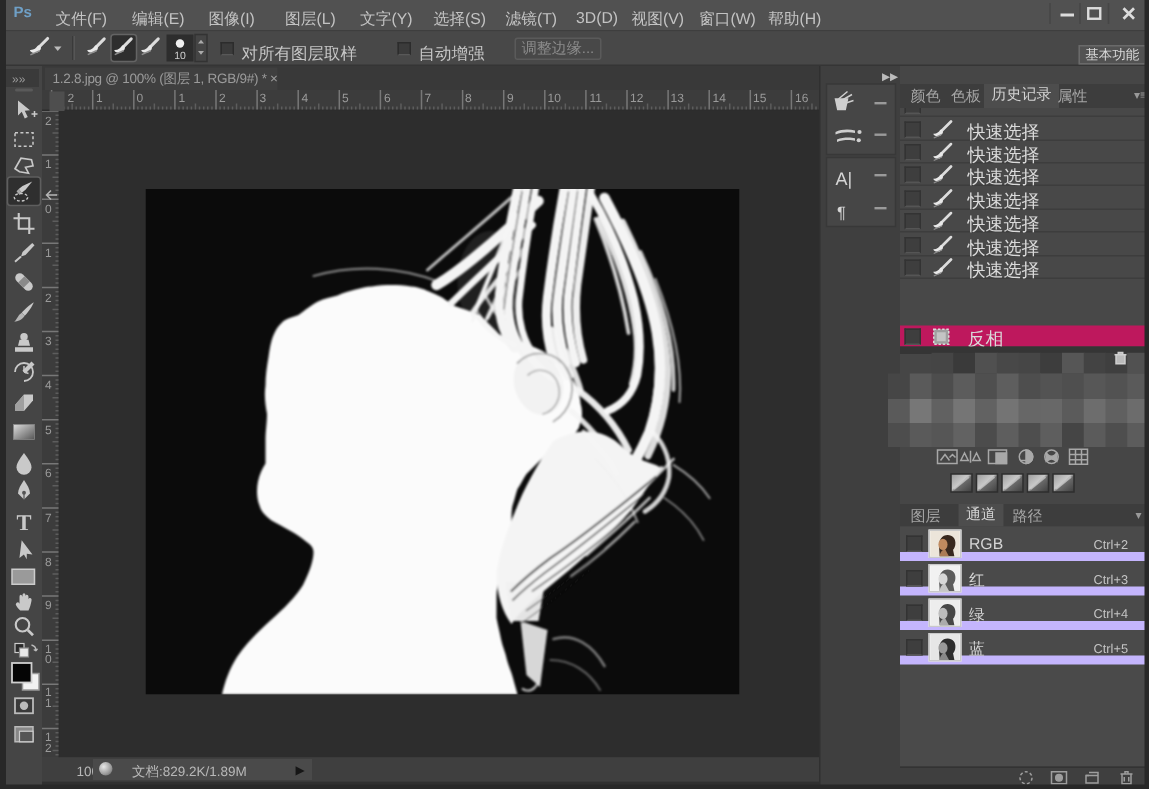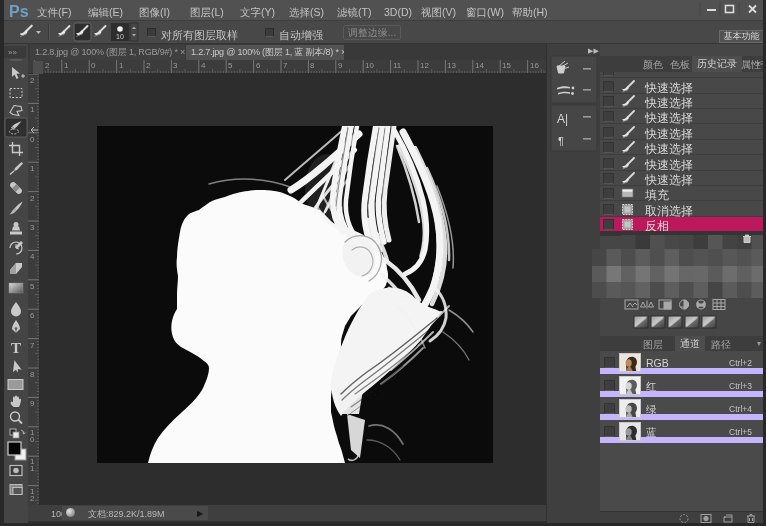--- a/index.html
+++ b/index.html
@@ -2,21 +2,21 @@
 <html><head>
 <meta charset="utf-8">
 <style>
 html,body{margin:0;padding:0;background:#2a2a2a;}
 #app{position:relative;width:766px;height:526px;overflow:hidden;
   font-family:"Liberation Sans",sans-serif;background:#474747;}
 .abs{position:absolute;}
 .txt{position:absolute;white-space:nowrap;}
 
 #menubar{left:0;top:0;width:766px;height:21px;background:#515151;border-bottom:1px solid #3e3e3e;box-sizing:border-box;}
-#pslogo{left:9px;top:3px;font-size:16px;font-weight:bold;color:#6fa0c7;letter-spacing:0px;}
+#pslogo{left:9px;top:3px;font-size:10px;font-weight:bold;color:#6fa0c7;letter-spacing:0px;}
 .menu{top:6px;font-size:10.5px;color:#c3c3c3;}
 
 #optbar{left:0;top:21px;width:766px;height:23px;background:#484848;border-bottom:1px solid #353535;box-sizing:border-box;}
 .chk{top:7px;width:9px;height:9px;background:#3b3b3b;border:1px solid #2c2c2c;border-bottom-color:#585858;box-sizing:border-box;}
 .optlabel{top:7px;font-size:11px;color:#c6c6c6;}
 
 #winleft{left:0;top:0;width:4px;height:526px;background:#282828;}
 #toolbar{left:4px;top:44px;width:24px;height:482px;background:#454545;}
 
 #tabstrip{left:28px;top:44px;width:519px;height:16px;background:#393939;}
@@ -25,21 +25,21 @@
 #ruler-v{left:28px;top:74px;width:12px;height:431px;background:#3c3c3c;border-right:1px solid #2c2c2c;box-sizing:border-box;}
 #canvas{left:40px;top:74px;width:506px;height:431px;background:#2d2d2d;}
 #statusbar{left:28px;top:505px;width:519px;height:16px;background:#3f3f3f;}
 #statusbar2{left:28px;top:521px;width:519px;height:5px;background:#303030;}
 
 #dock{left:547px;top:44px;width:53px;height:482px;background:#3f3f3f;}
 
 #rpanel{left:600px;top:44px;width:166px;height:482px;background:#464646;}
 #winright{left:763px;top:0;width:3px;height:526px;background:#282828;}
 #winbottom{left:0;top:523px;width:766px;height:3px;background:#282828;}
-.ptab{position:absolute;font-size:10px;height:14px;line-height:14px;padding:0 5px;color:#a5a5a5;margin-left:36px;}
+.ptab{position:absolute;font-size:10px;height:14px;line-height:14px;padding:0 5px;color:#a5a5a5;}
 .hrow{position:absolute;left:0;width:166px;height:15px;border-bottom:1px solid #3d3d3d;box-sizing:border-box;}
 .hbox{position:absolute;left:3px;top:2px;width:11px;height:11px;background:#3e3e3e;border:1px solid #333;border-bottom-color:#555;box-sizing:border-box;}
 .htext{position:absolute;left:45px;top:1px;font-size:12px;color:#dadada;}
 .crow{position:absolute;left:0;width:166px;height:23px;border-bottom:6px solid #c4b5fd;box-sizing:border-box;}
 .cbox{position:absolute;left:4px;top:6px;width:11px;height:11px;background:#3e3e3e;border:1px solid #333;border-bottom-color:#555;box-sizing:border-box;}
 .cthumb{position:absolute;left:19px;top:2px;width:22px;height:19px;border:1px solid #c9c9c9;box-sizing:border-box;background:#fff;}
 .ctext{position:absolute;left:46px;top:6px;font-size:10.5px;color:#d5d5d5;}
 .ckey{position:absolute;right:14px;top:7px;font-size:8.5px;color:#c4c4c4;}
 .hicon{position:absolute;left:21px;top:1px;}
 .ceye{position:absolute;left:4px;top:8px;width:10px;height:6px;border:1px solid #cfcfcf;border-radius:50%;box-sizing:border-box;}
@@ -198,21 +198,20 @@
         <circle cx="0" cy="0" r="2.8" fill="#bbb"></circle>
       </g>
       <g transform="translate(12,445.5)">
         <rect x="-6" y="-5" width="12" height="10" fill="#888" stroke="#bbb" stroke-width="1"></rect>
         <rect x="-3" y="-2" width="9" height="7" fill="#555" stroke="#ccc" stroke-width="0.8"></rect>
       </g>
     </svg>
 
   <div class="abs" id="tabstrip"></div>
   <div class="dtab" style="left:30px;width:155px;background:#3f3f3f;color:#9b9b9b;">1.2.8.jpg @ 100% (图层 1, RGB/9#) * ×</div>
-  <div class="dtab" style="left:186px;width:158px;background:#525252;color:#cacaca;">1.2.7.jpg @ 100% (图层 1, 蓝 副本/8) * ×</div>
 
   <div class="abs" id="ruler-h"></div>
   <svg class="abs" style="left:28px;top:60px;" width="518" height="14" xmlns="http://www.w3.org/2000/svg">
       <path d="M6.4 0v13 M33.8 0v13 M61.2 0v13 M88.6 0v13 M116.0 0v13 M143.4 0v13 M170.8 0v13 M198.2 0v13 M225.6 0v13 M253.0 0v13 M280.4 0v13 M307.8 0v13 M335.2 0v13 M362.6 0v13 M390.0 0v13 M417.4 0v13 M444.8 0v13 M472.2 0v13 M499.6 0v13" stroke="#777" stroke-width="1"></path>
       <path d="M9.1 11v2 M11.9 11v2 M14.6 11v2 M17.4 11v2 M20.1 9v4 M22.8 11v2 M25.6 11v2 M28.3 11v2 M31.1 11v2 M36.5 11v2 M39.3 11v2 M42.0 11v2 M44.8 11v2 M47.5 9v4 M50.2 11v2 M53.0 11v2 M55.7 11v2 M58.5 11v2 M63.9 11v2 M66.7 11v2 M69.4 11v2 M72.2 11v2 M74.9 9v4 M77.6 11v2 M80.4 11v2 M83.1 11v2 M85.9 11v2 M91.3 11v2 M94.1 11v2 M96.8 11v2 M99.6 11v2 M102.3 9v4 M105.0 11v2 M107.8 11v2 M110.5 11v2 M113.3 11v2 M118.7 11v2 M121.5 11v2 M124.2 11v2 M127.0 11v2 M129.7 9v4 M132.4 11v2 M135.2 11v2 M137.9 11v2 M140.7 11v2 M146.1 11v2 M148.9 11v2 M151.6 11v2 M154.4 11v2 M157.1 9v4 M159.8 11v2 M162.6 11v2 M165.3 11v2 M168.1 11v2 M173.5 11v2 M176.3 11v2 M179.0 11v2 M181.8 11v2 M184.5 9v4 M187.2 11v2 M190.0 11v2 M192.7 11v2 M195.5 11v2 M200.9 11v2 M203.7 11v2 M206.4 11v2 M209.2 11v2 M211.9 9v4 M214.6 11v2 M217.4 11v2 M220.1 11v2 M222.9 11v2 M228.3 11v2 M231.1 11v2 M233.8 11v2 M236.6 11v2 M239.3 9v4 M242.0 11v2 M244.8 11v2 M247.5 11v2 M250.3 11v2 M255.7 11v2 M258.5 11v2 M261.2 11v2 M264.0 11v2 M266.7 9v4 M269.4 11v2 M272.2 11v2 M274.9 11v2 M277.7 11v2 M283.1 11v2 M285.9 11v2 M288.6 11v2 M291.4 11v2 M294.1 9v4 M296.8 11v2 M299.6 11v2 M302.3 11v2 M305.1 11v2 M310.5 11v2 M313.3 11v2 M316.0 11v2 M318.8 11v2 M321.5 9v4 M324.2 11v2 M327.0 11v2 M329.7 11v2 M332.5 11v2 M337.9 11v2 M340.7 11v2 M343.4 11v2 M346.2 11v2 M348.9 9v4 M351.6 11v2 M354.4 11v2 M357.1 11v2 M359.9 11v2 M365.3 11v2 M368.1 11v2 M370.8 11v2 M373.6 11v2 M376.3 9v4 M379.0 11v2 M381.8 11v2 M384.5 11v2 M387.3 11v2 M392.7 11v2 M395.5 11v2 M398.2 11v2 M401.0 11v2 M403.7 9v4 M406.4 11v2 M409.2 11v2 M411.9 11v2 M414.7 11v2 M420.1 11v2 M422.9 11v2 M425.6 11v2 M428.4 11v2 M431.1 9v4 M433.8 11v2 M436.6 11v2 M439.3 11v2 M442.1 11v2 M447.5 11v2 M450.3 11v2 M453.0 11v2 M455.8 11v2 M458.5 9v4 M461.2 11v2 M464.0 11v2 M466.7 11v2 M469.5 11v2 M474.9 11v2 M477.7 11v2 M480.4 11v2 M483.2 11v2 M485.9 9v4 M488.6 11v2 M491.4 11v2 M494.1 11v2 M496.9 11v2 M502.3 11v2 M505.1 11v2 M507.8 11v2 M510.6 11v2 M513.3 9v4 M516.0 11v2" stroke="#5d5d5d" stroke-width="1"></path>
       <g fill="#9a9a9a" font-family="Liberation Sans" font-size="8">
         <text x="17" y="8">2</text>
         <text x="36" y="8">1</text>
         <text x="63" y="8">0</text>
         <text x="91" y="8">1</text>
@@ -437,38 +436,20 @@
       </div>
     <div class="hrow" style="top:99px;">
         <div class="hbox"></div>
         <svg class="hicon" width="15" height="13" viewBox="0 0 15 13" xmlns="http://www.w3.org/2000/svg">
           <path d="M13,1 L7,7" stroke="#dcdcdc" stroke-width="1.8" stroke-linecap="round"></path>
           <path d="M7.2,6.8 C8.5,8.2 6.8,10.4 4.8,10.8 C3,11.2 1.4,10.4 1.2,9.2 C3.4,9.4 5,8 5.6,6.9 C6.1,6.2 6.8,6.3 7.2,6.8 Z" fill="#e9e9e9"></path>
           <path d="M1.5,12 L7,9.5" stroke="#8f8f8f" stroke-width="0.9"></path>
         </svg>
         <div class="htext">快速选择</div>
       </div>
-    <div class="hrow" style="top:114px;">
-        <div class="hbox"></div>
-        <svg class="hicon" width="13" height="12" viewBox="0 0 13 12" xmlns="http://www.w3.org/2000/svg">
-          <rect x="1" y="2" width="11" height="8" fill="#d6d6d6"></rect>
-          <rect x="1" y="2" width="11" height="2.2" fill="#f2f2f2"></rect>
-          <path d="M1,6 h11 M1,8 h11" stroke="#8a8a8a" stroke-width="0.8"></path>
-          <rect x="1" y="2" width="11" height="8" fill="none" stroke="#6e6e6e" stroke-width="0.8"></rect>
-        </svg>
-        <div class="htext">填充</div>
-      </div>
-    <div class="hrow" style="top:130px;">
-        <div class="hbox"></div>
-        <svg class="hicon" width="13" height="13" viewBox="0 0 13 13" xmlns="http://www.w3.org/2000/svg">
-          <rect x="1.5" y="1.5" width="10" height="10" fill="#9f9f9f" stroke="#d9d9d9" stroke-width="1" stroke-dasharray="1.6 1.2"></rect>
-          <rect x="3.5" y="3.5" width="6" height="6" fill="#c4c4c4"></rect>
-        </svg>
-        <div class="htext">取消选择</div>
-      </div>
     <div class="hrow" style="top:145px;background:#be185d;">
         <div class="hbox"></div>
         <svg class="hicon" width="13" height="13" viewBox="0 0 13 13" xmlns="http://www.w3.org/2000/svg">
           <rect x="1.5" y="1.5" width="10" height="10" fill="#9f9f9f" stroke="#d9d9d9" stroke-width="1" stroke-dasharray="1.6 1.2"></rect>
           <rect x="3.5" y="3.5" width="6" height="6" fill="#c4c4c4"></rect>
         </svg>
         <div class="htext">反相</div>
       </div>
   </div>
 

